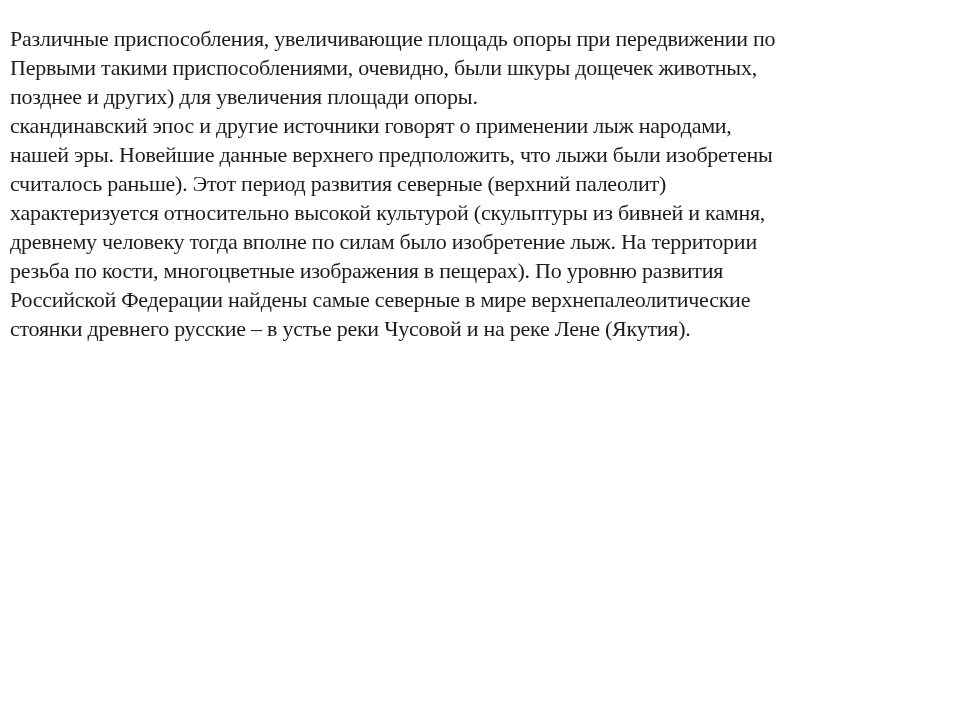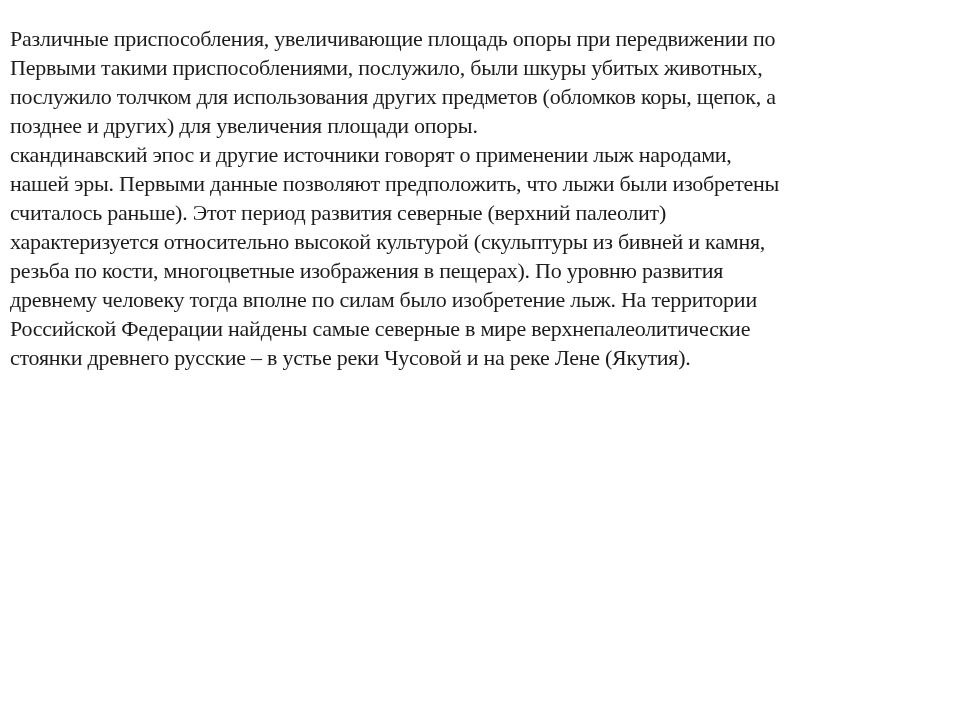--- a/index.html
+++ b/index.html
@@ -28,25 +28,24 @@
   .text-line {
     white-space: nowrap;
   }
 </style>
 </head>
 <body>
 
 <div class="slide">
   <div class="text-block">
     <div class="text-line">Различные приспособления, увеличивающие площадь опоры при передвижении по</div>
-    <div class="text-line">Первыми такими приспособлениями, послужило, были шкуры убитых животных,</div>
-    <div class="text-line">послужило толчком для использования других предметов (обломков коры, щепок, а</div>
+    <div class="text-line">Первыми такими приспособлениями, очевидно, были шкуры дощечек животных,</div>
     <div class="text-line">позднее и других) для увеличения площади опоры.</div>
     <div class="text-line">скандинавский эпос и другие источники говорят о применении лыж народами,</div>
-    <div class="text-line">нашей эры. Первыми данные позволяют предположить, что лыжи были изобретены</div>
+    <div class="text-line">нашей эры. Новейшие данные верхнего предположить, что лыжи были изобретены</div>
     <div class="text-line">считалось раньше). Этот период развития северные (верхний палеолит)</div>
     <div class="text-line">характеризуется относительно высокой культурой (скульптуры из бивней и камня,</div>
+    <div class="text-line">древнему человеку тогда вполне по силам было изобретение лыж. На территории</div>
     <div class="text-line">резьба по кости, многоцветные изображения в пещерах). По уровню развития</div>
-    <div class="text-line">древнему человеку тогда вполне по силам было изобретение лыж. На территории</div>
     <div class="text-line">Российской Федерации найдены самые северные в мире верхнепалеолитические</div>
     <div class="text-line">стоянки древнего русские – в устье реки Чусовой и на реке Лене (Якутия).</div>
   </div>
 </div>
 
 </body></html>

